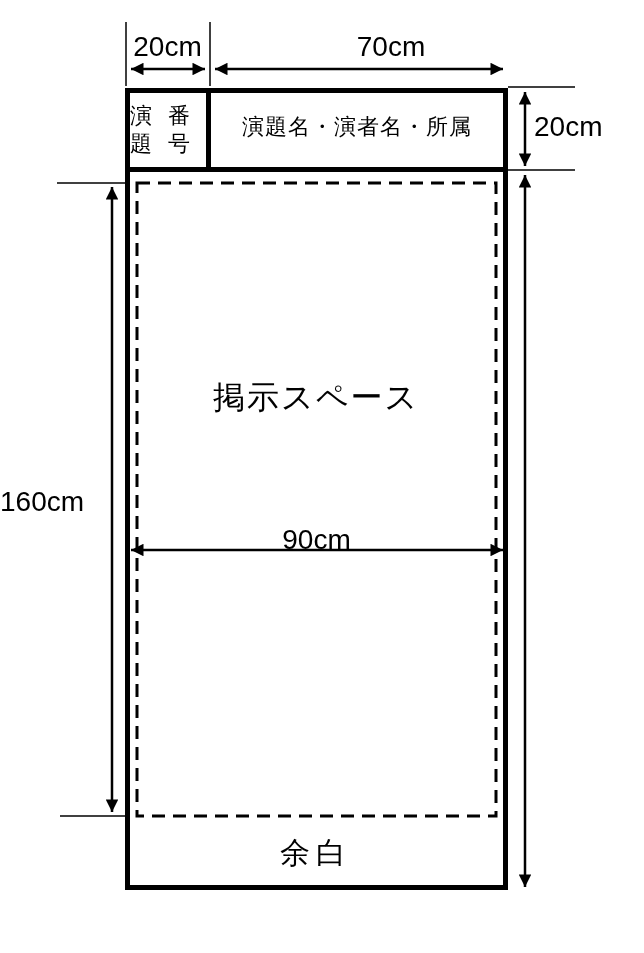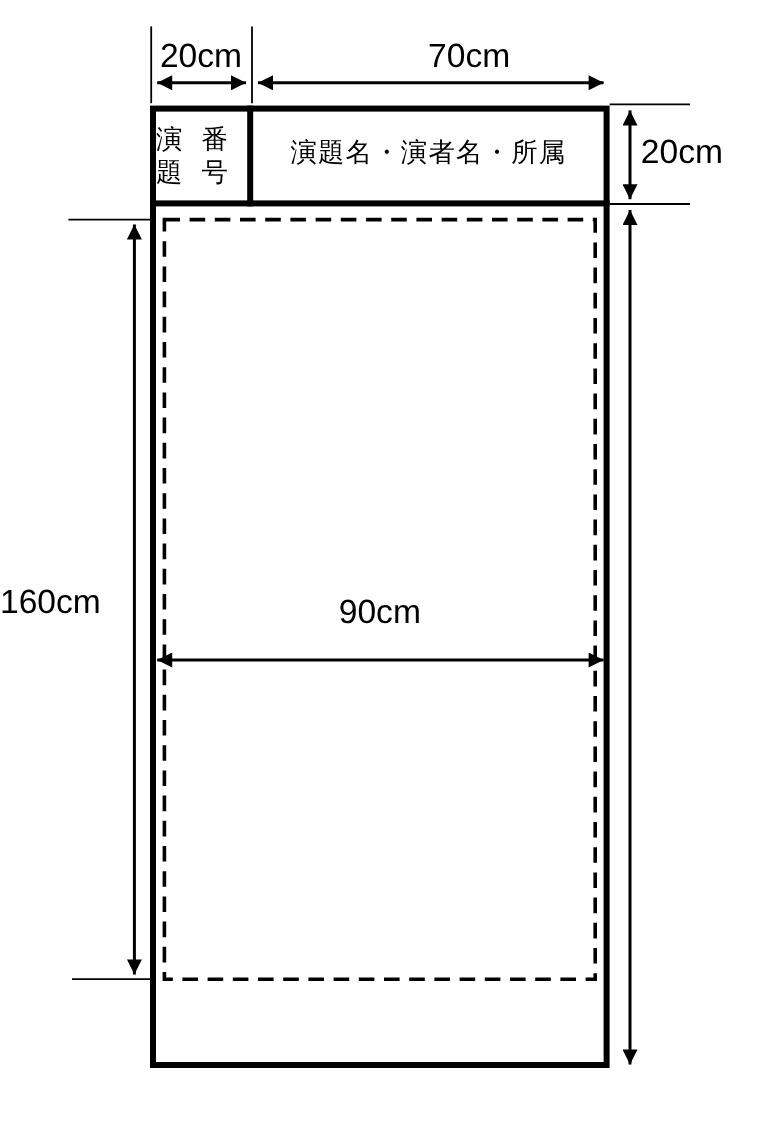--- a/index.html
+++ b/index.html
@@ -82,21 +82,21 @@
   .dim {
     font-size: 28px;
     letter-spacing: 0px;
     white-space: nowrap;
   }
   .dim-20-top   { left: 125px; top: 31px;  width: 85px;  text-align: center; }
   .dim-70-top   { left: 210px; top: 31px;  width: 298px; text-align: center; padding-left: 32px; }
   .dim-20-right { left: 534px; top: 111px; width: 108px; text-align: left; }
   .dim-160-left { left: 0px;   top: 486px; width: 100px; text-align: left; }
   .dim-190-right{ left: 535px; top: 511px; width: 108px; text-align: left; }
-  .dim-90-mid   { left: 128px; top: 494px; width: 377px; text-align: center; }
+  .dim-90-mid   { left: 128px; top: 524px; width: 377px; text-align: center; }
 </style>
 </head>
 <body>
 
 <div class="canvas">
 
   <svg class="overlay" viewBox="0 0 644 953" xmlns="http://www.w3.org/2000/svg">
     <defs>
       <marker id="ah" viewBox="0 0 10 10" refX="10" refY="5" markerWidth="6.5" markerHeight="5" orient="auto-start-reverse">
         <path d="M0,0 L10,5 L0,10 Z" fill="#000000"></path>
@@ -129,20 +129,22 @@
   <div class="abs header-bottom"></div>
 
   <div class="abs cell-number">
     <span>演題</span>
     <span>番号</span>
   </div>
   <div class="abs cell-title">
     <span>演題名・演者名・所属</span>
   </div>
 
+  <div class="abs label-display-space">掲示スペース</div>
+  <div class="abs label-margin">余白</div>
 
   <div class="abs dim dim-20-top">20cm</div>
   <div class="abs dim dim-70-top">70cm</div>
   <div class="abs dim dim-20-right">20cm</div>
   <div class="abs dim dim-160-left">160cm</div>
   <div class="abs dim dim-90-mid">90cm</div>
 
 </div>
 
 </body></html>

